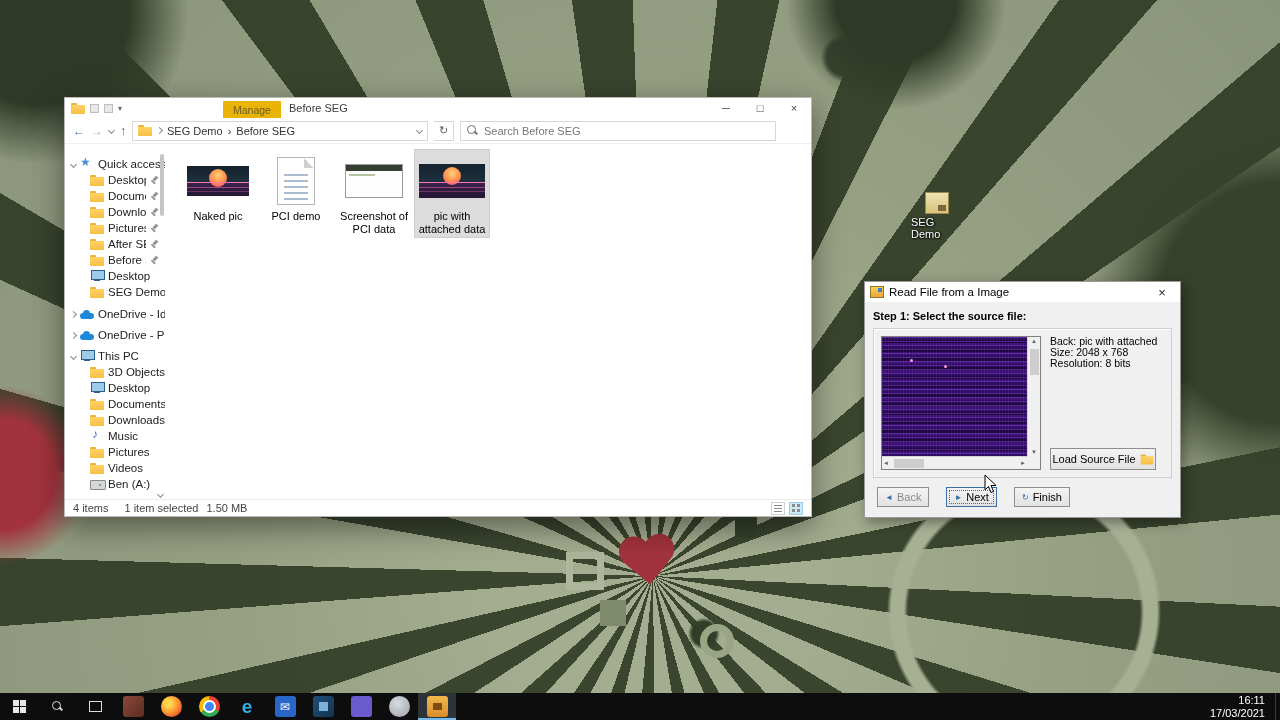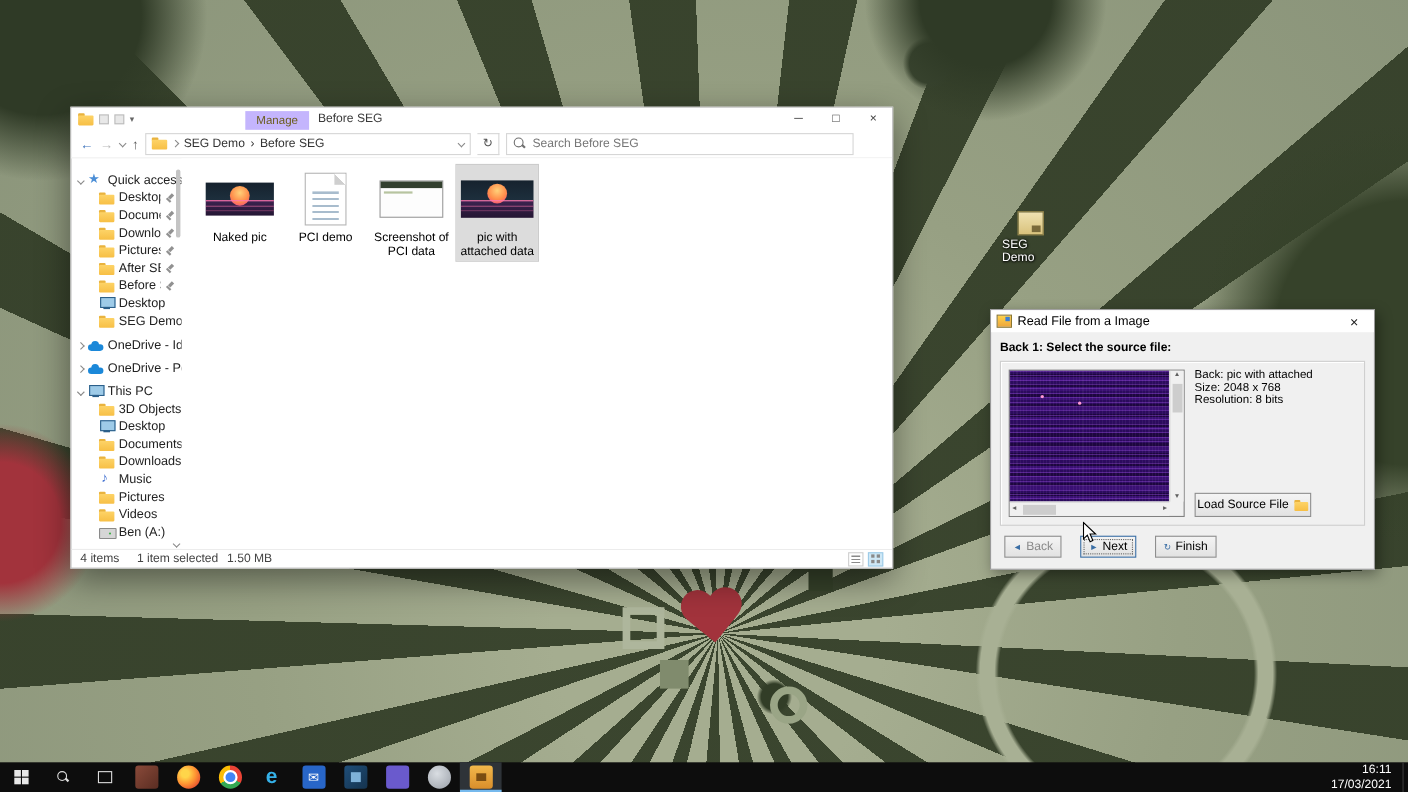--- a/index.html
+++ b/index.html
@@ -54,21 +54,21 @@
   .mag::before{content:"";position:absolute;top:0;left:0;width:7px;height:7px;border:1.4px solid #707070;border-radius:50%}
   .mag::after{content:"";position:absolute;left:7px;top:7px;width:4px;height:1.5px;background:#707070;transform:rotate(45deg)}
 
   
   .window{position:absolute;left:64px;top:97px;width:748px;height:420px;background:#fff;
     box-shadow:0 10px 30px rgba(0,0,0,.45);display:flex;flex-direction:column;border:1px solid #b9b9b9}
   .titlebar{position:relative;height:20px;flex:0 0 auto;display:flex;align-items:center;padding-left:6px;background:#fff}
   .qat{display:flex;align-items:center;gap:5px}
   .qat .sq{width:9px;height:9px;background:#e8e8e8;border:1px solid #bdbdbd}
   .qat .caret{font-size:8px;color:#666}
-  .manage-tab{position:absolute;left:158px;top:3px;height:17px;padding:0 10px;background:#c4b5fd;color:#6b5d1f;
+  .manage-tab{position:absolute;left:158px;top:3px;height:17px;padding:0 10px;background:#eab308;color:#6b5d1f;
     font-size:10.5px;display:flex;align-items:center}
   .win-title{position:absolute;left:224px;top:4px;font-size:11px;color:#3a3a3a}
   .winbtns{margin-left:auto;display:flex;height:100%}
   .wbtn{width:34px;display:flex;align-items:center;justify-content:center;font-size:11px;color:#444}
   .tabrow{height:17px;flex:0 0 auto;display:flex;align-items:stretch;font-size:11px;position:relative;background:#fff}
   .tab{padding:0 11px;display:flex;align-items:center;color:#444}
   .tab.file{background:#2b6db4;color:#fff;padding:0 13px}
   .tab.context{color:#8a7b2a}
   .tabrow-right{position:absolute;right:8px;top:0;height:100%;display:flex;align-items:center;gap:8px}
   .help{width:13px;height:13px;border-radius:50%;background:#0d7fd8;color:#fff;font-size:10px;display:flex;align-items:center;justify-content:center}
@@ -108,21 +108,21 @@
   .vicon{width:14px;height:13px;border:1px solid #cfcfcf;display:flex;align-items:center;justify-content:center}
   .vicon .lines{width:8px;height:7px;background:repeating-linear-gradient(#8a8a8a 0 1px,transparent 1px 3px)}
   .vicon .grid{width:8px;height:8px;background:
     linear-gradient(#8a8a8a,#8a8a8a) 0 0/3px 3px no-repeat,
     linear-gradient(#8a8a8a,#8a8a8a) 5px 0/3px 3px no-repeat,
     linear-gradient(#8a8a8a,#8a8a8a) 0 5px/3px 3px no-repeat,
     linear-gradient(#8a8a8a,#8a8a8a) 5px 5px/3px 3px no-repeat}
   .vicon.sel{background:#cfe8f6;border-color:#9ecbe8}
 
   
-  .dialog{position:absolute;left:900px;top:281px;width:350px;background:#f0f0f0;border:1px solid #9a9a9a;
+  .dialog{position:absolute;left:864px;top:281px;width:317px;background:#f0f0f0;border:1px solid #9a9a9a;
     box-shadow:3px 4px 12px rgba(0,0,0,.4);font-size:11px;color:#000}
   .dlg-title{height:20px;background:#fff;display:flex;align-items:center;gap:5px;padding:0 5px}
   .dlg-icon{width:14px;height:12px;background:linear-gradient(#ffd24a,#eda63c);border:1px solid #8a7630;position:relative;flex:0 0 auto}
   .dlg-icon::after{content:"";position:absolute;right:1px;top:1px;width:4px;height:4px;background:#3b7fd4}
   .dlg-title .t{font-size:11.5px}
   .dlg-close{margin-left:auto;width:26px;height:100%;display:flex;align-items:center;justify-content:center;font-size:13px;color:#222}
   .dlg-body{padding:6px 8px 8px 8px}
   .step{font-weight:bold;font-size:11px;margin:2px 0 6px 0}
   .grp{border:1px solid #cfcfcf;box-shadow:inset 1px 1px 0 #fff;padding:7px;display:flex;height:150px}
   .preview{position:relative;width:160px;height:134px;border:1px solid #808080;flex:0 0 auto;background:#f0f0f0}
@@ -374,21 +374,21 @@
     </div>
   </div>
 
   <div class="dialog">
     <div class="dlg-title">
       <span class="dlg-icon"></span>
       <span class="t">Read File from a Image</span>
       <span class="dlg-close">×</span>
     </div>
     <div class="dlg-body">
-      <div class="step">Back 1: Select the source file:</div>
+      <div class="step">Step 1: Select the source file:</div>
       <div class="grp">
         <div class="preview">
           <div class="pv-img"></div>
           <span class="dot" style="left:28px;top:22px"></span>
           <span class="dot" style="left:62px;top:28px"></span>
           <div class="sb-v">
             <span>▲</span>
             <span class="thumb"></span>
             <span>▼</span>
           </div>

